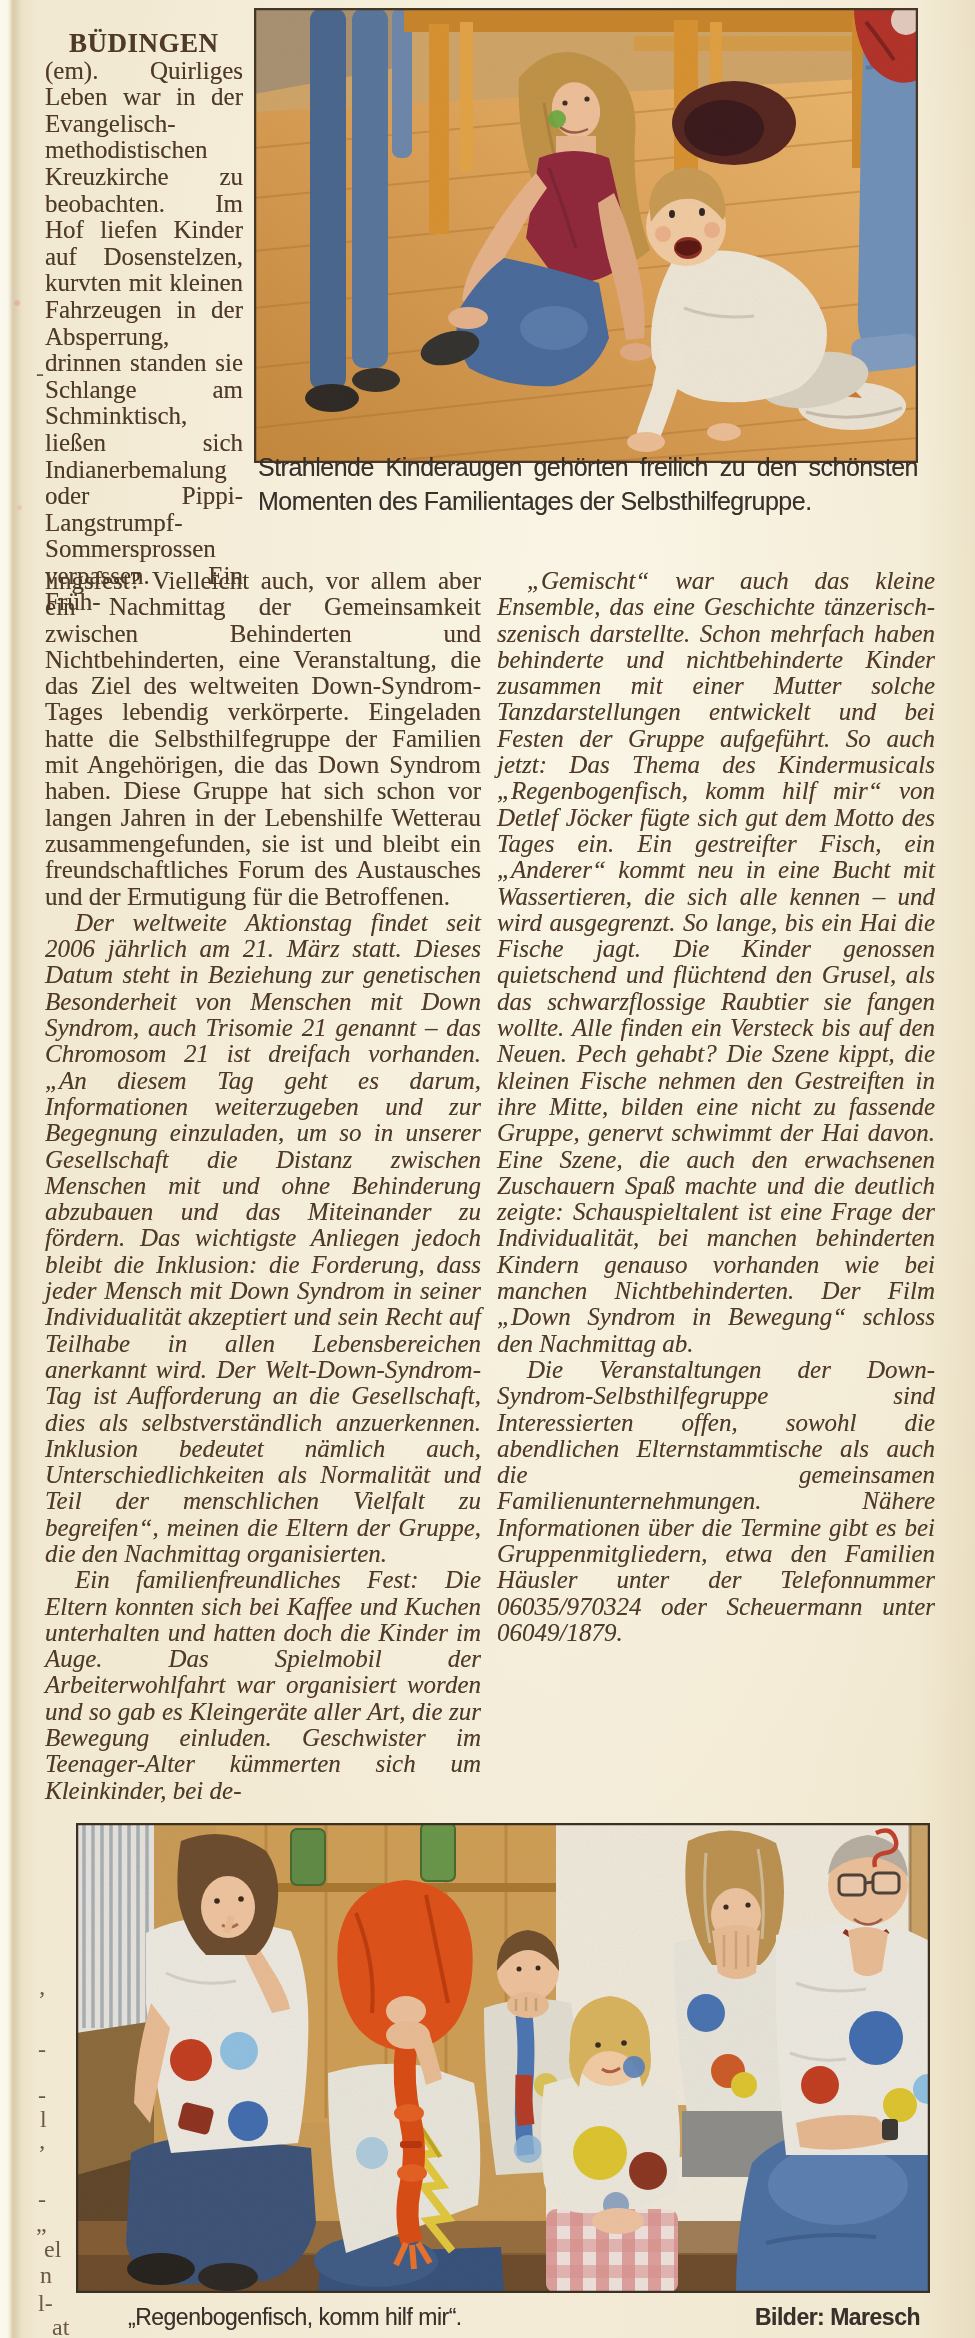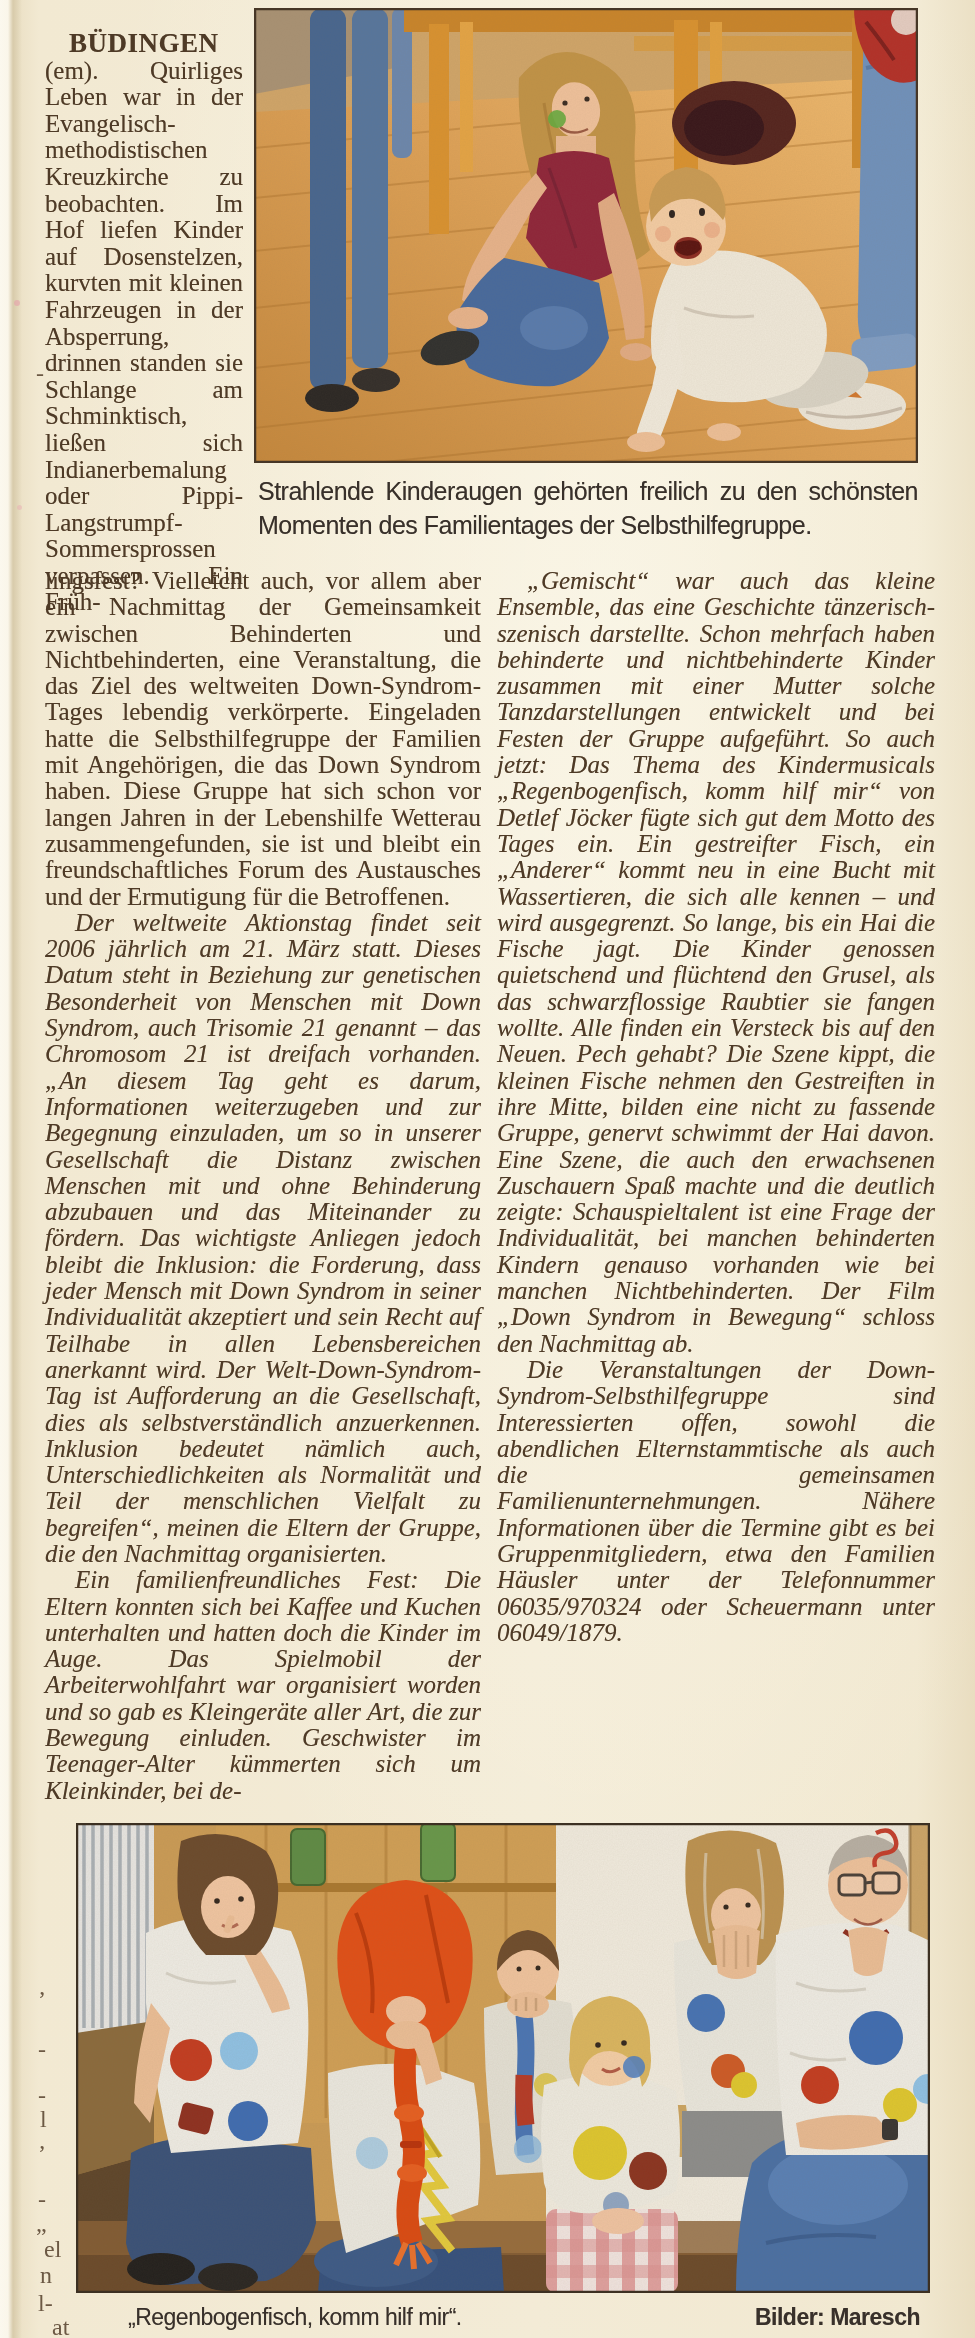--- a/index.html
+++ b/index.html
@@ -31,21 +31,21 @@
   .col-r{left:497px;width:438px;}
 
   
   .photo{position:absolute;display:block;}
   .photo-top{left:254px;top:8px;}
   .photo-bottom{left:76px;top:1823px;}
 
   
   .cap{position:absolute;font-family:"Liberation Sans", sans-serif;color:#38302a;
        letter-spacing:-0.5px;text-shadow:0 0 .5px rgba(56,48,42,.4);}
-  .cap-top{left:258px;top:474px;width:660px;font-size:25px;line-height:34px;text-align:justify;}
+  .cap-top{left:258px;top:450px;width:660px;font-size:25px;line-height:34px;text-align:justify;}
   .cap-bottom{left:128px;top:2300px;width:792px;font-size:23px;line-height:31px;}
   .cap-bottom .l1{text-align:justify;text-align-last:justify;}
   .cap-bottom .l2{display:flex;justify-content:space-between;margin-top:2px;}
   .cap-bottom .credit{font-weight:700;}
 
   
   .frag{position:absolute;font-size:24px;color:#55402c;opacity:.85;
         font-family:"Liberation Serif",serif;}
 </style>
 </head>

